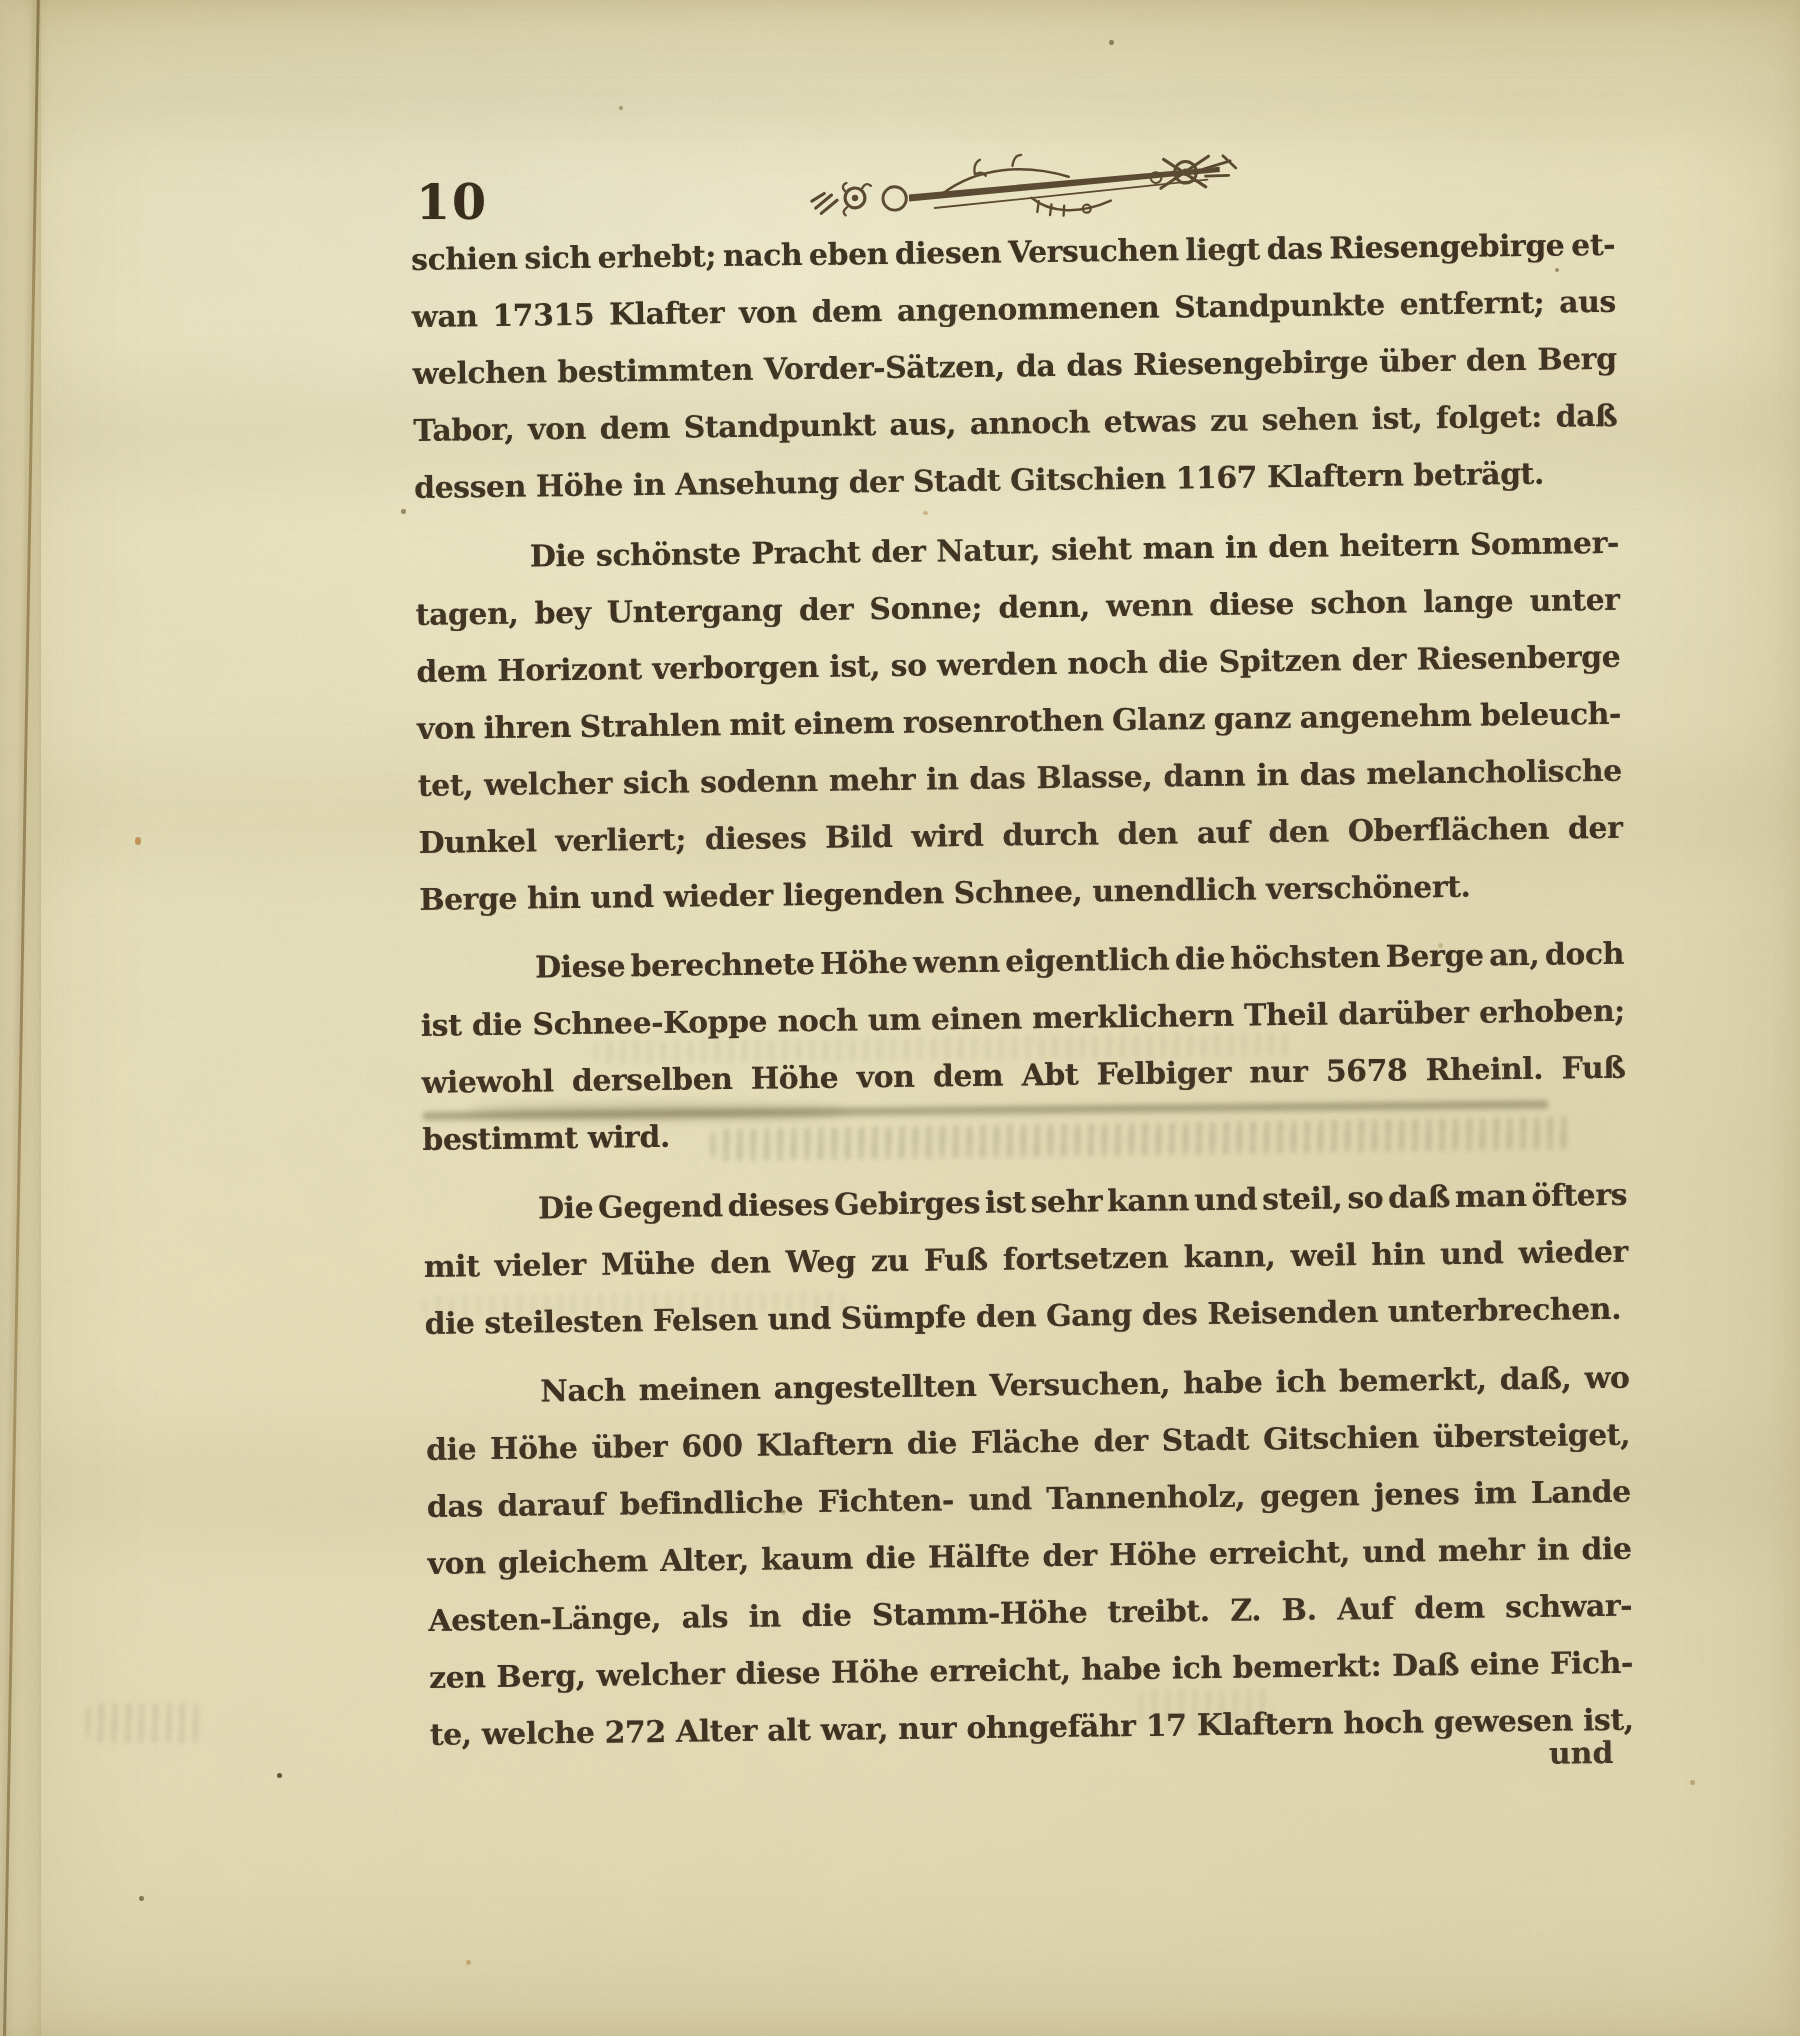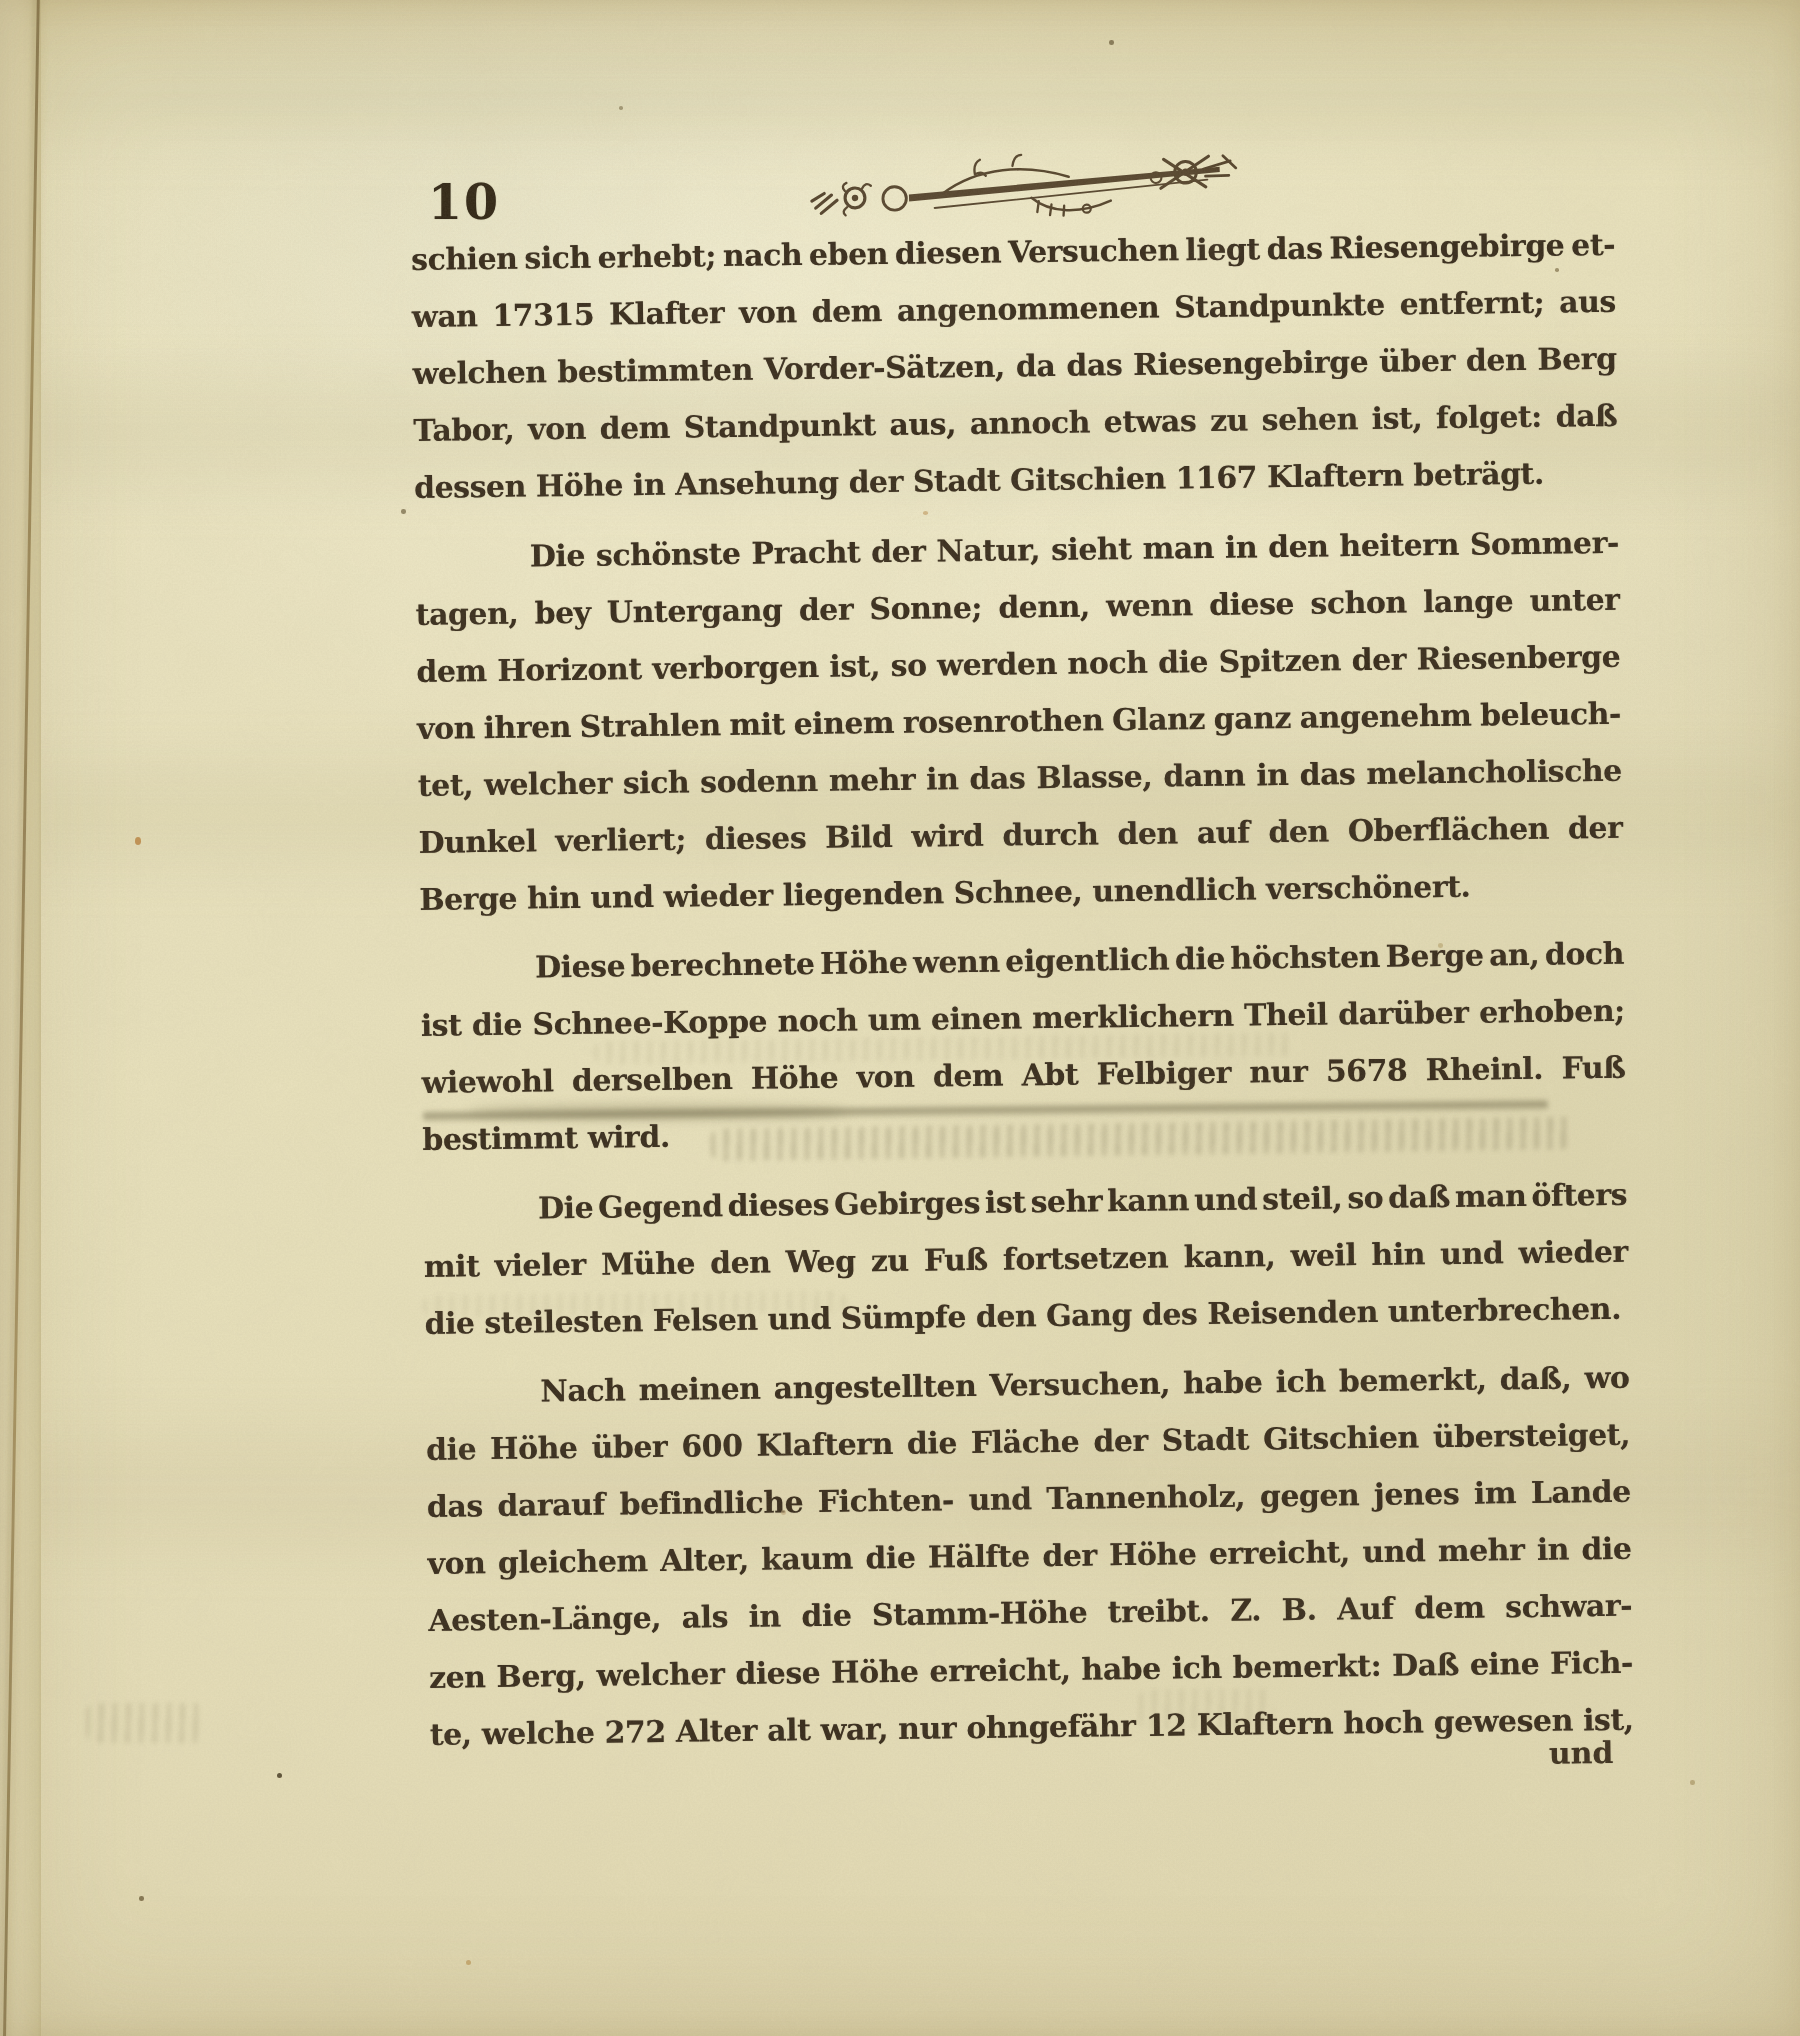--- a/index.html
+++ b/index.html
@@ -18,21 +18,21 @@
   .leftstrip{position:absolute;left:0;top:0;width:41px;height:100%;
     background:linear-gradient(90deg,#e6dfbb 0%, #e2d9b2 55%, #d8cfa4 92%, #cfc498 100%);}
   .fold{position:absolute;left:37px;top:-12.6px;width:2.7px;height:2070px;
     background:linear-gradient(180deg,#74623c 0%, #97814f 16%, #8a7448 42%, #a08a58 68%, #7d6b42 100%);
     transform:rotate(0.95deg);transform-origin:top left;
     box-shadow:2.7px 0 7.2px rgba(205,193,145,.9), -2.7px 0 5.4px rgba(120,105,65,.35);
     opacity:.85;border-radius:1.8px;}
   .band{position:absolute;left:0;right:0;filter:blur(27px);pointer-events:none;}
   .vignette{position:absolute;inset:0;pointer-events:none;
     box-shadow:inset 0 0 135px rgba(150,130,80,.30), inset 0 0 27px rgba(150,130,80,.18);}
-  .pagenum{position:absolute;left:428px;top:173px;
+  .pagenum{position:absolute;left:416px;top:173px;
     font:700 49px "DejaVu Serif", serif;color:#2e2313;letter-spacing:1.8px;
     text-shadow:0 0 0.9px rgba(46,35,19,.5);}
   .ornament{position:absolute;left:808px;top:151px;transform:rotate(-1.8deg);opacity:.93;}
   .textblock{
     position:absolute;left:411px;top:242px;width:1204px;
     transform:rotate(-0.72deg);transform-origin:top left;}
   .para{margin:0 0 12.6px 0;}
   .line{height:57px;line-height:57px;white-space:nowrap;
     font:700 30px "DejaVu Serif", serif;color:#35291a;letter-spacing:-0.5px;
     text-shadow:0 0 0.9px rgba(53,41,26,.45);}
@@ -384,21 +384,21 @@
         </div>
         <div class="line j">
           <span>te,</span>
           <span>welche</span>
           <span>272</span>
           <span>Alter</span>
           <span>alt</span>
           <span>war,</span>
           <span>nur</span>
           <span>ohngefähr</span>
-          <span>12</span>
+          <span>17</span>
           <span>Klaftern</span>
           <span>hoch</span>
           <span>gewesen</span>
           <span>ist,</span>
         </div>
       </div>
     </div>
   <div class="textblock" style="top:1746px;">
     <div class="catchword">und</div>
   </div>

